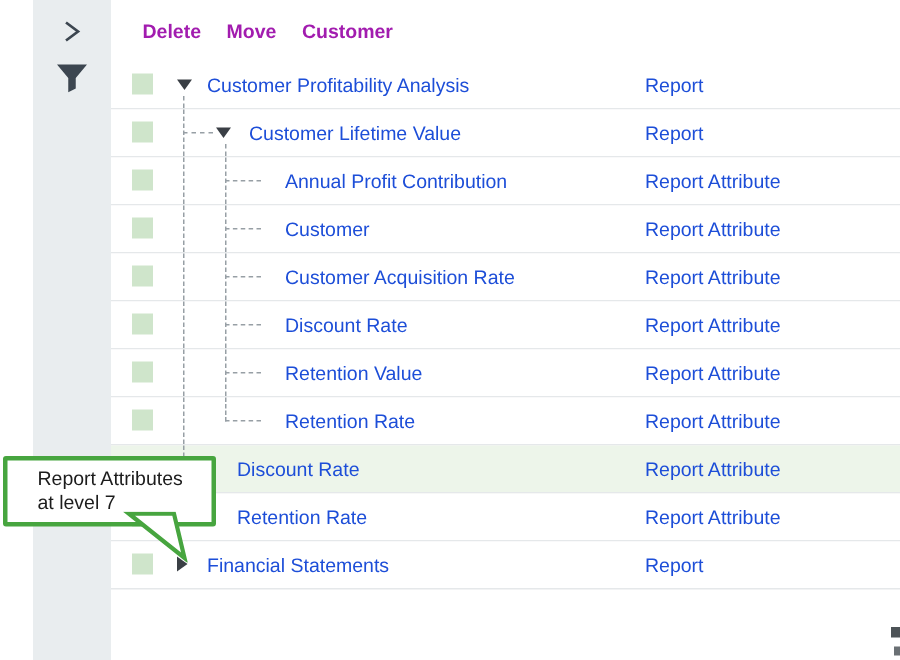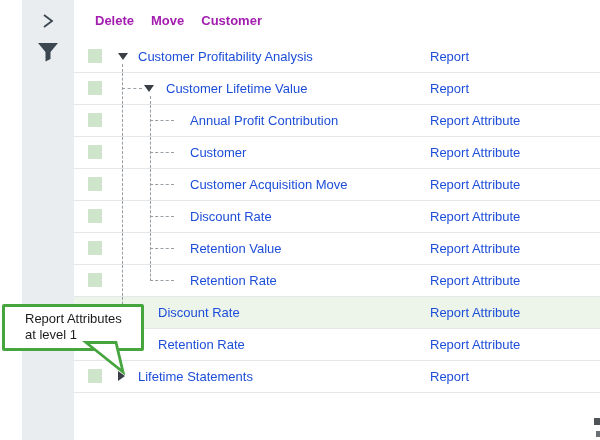--- a/index.html
+++ b/index.html
@@ -101,21 +101,21 @@
         <div class="vdash" style="left: 76px; top: 0px; height: 31px;"></div>
         <div class="hdash" style="left: 76px; width: 24px;"></div>
         <span class="cell-name" style="left: 116px;">Customer</span>
         <span class="cell-type">Report Attribute</span>
       </div>
       <div class="row">
         <span class="checkbox"></span>
         <div class="vdash" style="left: 48px; top: 0px; height: 31px;"></div>
         <div class="vdash" style="left: 76px; top: 0px; height: 31px;"></div>
         <div class="hdash" style="left: 76px; width: 24px;"></div>
-        <span class="cell-name" style="left: 116px;">Customer Acquisition Move</span>
+        <span class="cell-name" style="left: 116px;">Customer Acquisition Rate</span>
         <span class="cell-type">Report Attribute</span>
       </div>
       <div class="row">
         <span class="checkbox"></span>
         <div class="vdash" style="left: 48px; top: 0px; height: 31px;"></div>
         <div class="vdash" style="left: 76px; top: 0px; height: 31px;"></div>
         <div class="hdash" style="left: 76px; width: 24px;"></div>
         <span class="cell-name" style="left: 116px;">Discount Rate</span>
         <span class="cell-type">Report Attribute</span>
       </div>
@@ -145,28 +145,28 @@
       <div class="row">
         <span class="checkbox"></span>
         <div class="vdash" style="left: 48px; top: 0px; height: 16px;"></div>
         <div class="hdash" style="left: 48px; width: 20px;"></div>
         <span class="cell-name" style="left: 84px;">Retention Rate</span>
         <span class="cell-type">Report Attribute</span>
       </div>
       <div class="row">
         <span class="checkbox"></span>
         <span class="tri tri-right" style="left: 44px;"></span>
-        <span class="cell-name" style="left: 64px;">Lifetime Statements</span>
+        <span class="cell-name" style="left: 64px;">Financial Statements</span>
         <span class="cell-type">Report</span>
       </div>
     </div>
 </div>
 
 <div class="callout">
   <span class="c-line">Report Attributes</span>
-  <span class="c-line">at level 1</span>
+  <span class="c-line">at level 7</span>
 </div>
 <svg class="callout-tail" width="52" height="34" viewBox="0 0 52 34">
   <polygon points="8,1.5 38,1.5 45,31" fill="#ffffff" stroke="#47a53f" stroke-width="2.8"></polygon>
 </svg>
 
 <div class="scroll-frag-a"></div>
 <div class="scroll-frag-b"></div>
 
 </body></html>

